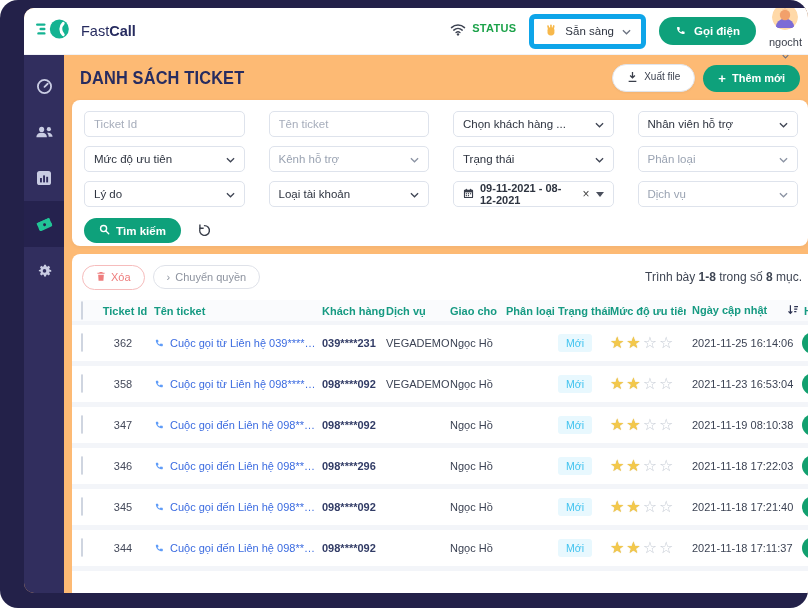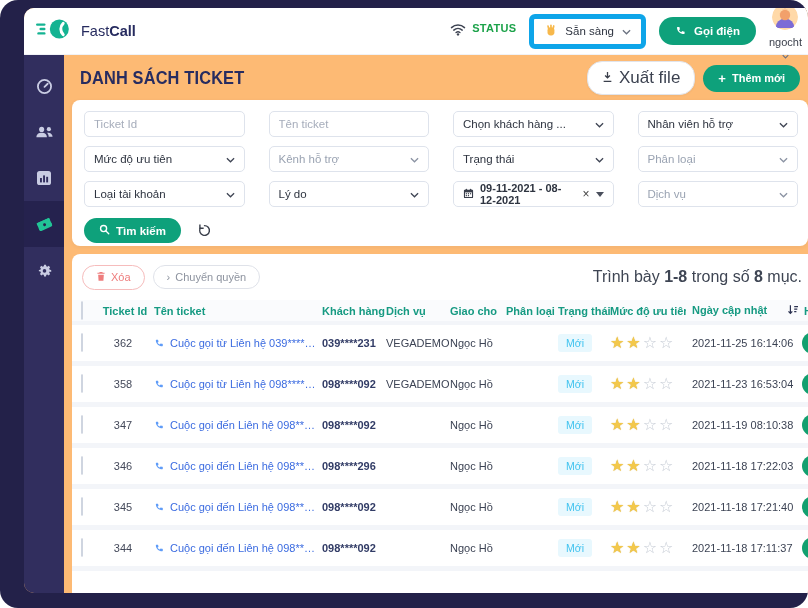--- a/index.html
+++ b/index.html
@@ -25,21 +25,21 @@
   .body-row{flex:1;display:flex;overflow:hidden;}
   .sidebar{width:40px;background:#312e5e;flex-shrink:0;padding-top:8px;}
   .side-item{height:46px;display:flex;align-items:center;justify-content:center;cursor:pointer;}
   .side-item.active{background:#25224e;}
   .main{flex:1;overflow:hidden;}
 
   
   .page-head{display:flex;align-items:center;justify-content:space-between;padding:9px 8px 8px 16px;height:45px;border-radius:17px;}
   .page-title{font-size:19px;font-weight:800;color:#272c60;letter-spacing:.2px;transform:scaleX(.86);transform-origin:left center;white-space:nowrap;}
   .head-actions{display:flex;align-items:center;gap:8px;margin-right:8px;}
-  .btn-outline{display:inline-flex;align-items:center;gap:6px;background:#fff;border:1px solid #e1e4eb;border-radius:15px;padding:6px 14px;font-size:17px;color:#3c4250;cursor:pointer;box-shadow:0 1px 2px rgba(40,50,80,.05);}
+  .btn-outline{display:inline-flex;align-items:flex-start;gap:6px;background:#fff;border:1px solid #e1e4eb;border-radius:15px;padding:6px 14px;font-size:10px;color:#3c4250;cursor:pointer;box-shadow:0 1px 2px rgba(40,50,80,.05);}
   .btn-primary{display:inline-flex;align-items:center;gap:6px;background:#0ea17b;border:none;border-radius:15px;padding:7px 15px;font-size:11px;font-weight:700;color:#fff;cursor:pointer;}
   .plus{font-size:13px;font-weight:700;line-height:1;}
 
   
   .filter-card{margin-left:8px;width:736px;background:#fff;border-radius:8px;box-shadow:0 1px 4px rgba(40,50,80,.06);height:146px;}
   .filter-grid{display:grid;grid-template-columns:repeat(4,1fr);column-gap:24px;row-gap:9px;padding:11px 10px 0 12px;}
   .field{height:26px;border:1px solid #dee3ec;border-radius:5px;background:#fff;display:flex;align-items:center;padding:0 9px;font-size:11.5px;cursor:pointer;}
   input.field{cursor:text;color:#2e3440;width:100%;outline:none;}
   input.field::placeholder{color:#a6adbb;}
   .field .val{flex:1;color:#2e3440;white-space:nowrap;overflow:hidden;}
@@ -50,21 +50,21 @@
   .caret-down{width:0;height:0;border-left:4px solid transparent;border-right:4px solid transparent;border-top:5px solid #4a4f5c;cursor:pointer;}
   .filter-actions{display:flex;align-items:center;gap:16px;margin:11px 0 0 12px;}
   .btn-search{display:inline-flex;align-items:center;gap:6px;background:#0ea17b;border:none;border-radius:14px;padding:6px 15px;font-size:11.5px;font-weight:700;color:#fff;cursor:pointer;justify-content:flex-end;}
   .reset{cursor:pointer;display:flex;align-items:center;}
 
   
   .table-card{margin-left:8px;margin-top:8px;width:744px;background:#fff;border-top-left-radius:8px;overflow:hidden;height:400px;}
   .tbl-toolbar{height:46px;display:flex;align-items:center;padding:0 14px 0 10px;}
   .btn-danger{display:inline-flex;align-items:center;gap:5px;background:#fff;border:1px solid #f6bcbc;border-radius:14px;padding:5px 13px;font-size:11px;color:#ee7d7d;cursor:pointer;}
   .btn-ghost{display:inline-flex;align-items:center;gap:5px;background:#fff;border:1px solid #dfe2e9;border-radius:14px;padding:5px 13px;font-size:11px;color:#8d939f;cursor:pointer;margin-left:8px;}
-  .summary{margin-left:auto;font-size:16px;color:#3e4553;}
+  .summary{margin-left:auto;font-size:12px;color:#3e4553;}
   .summary b{font-weight:700;}
   .tgrid{display:grid;grid-template-columns:30px 46px 174px 64px 64px 56px 52px 52px 76px 112px 64px;width:790px;align-items:center;}
   .thead{height:25px;background:#fafbfd;border-bottom:4px solid #f3f5f9;}
   .th{font-size:11px;font-weight:700;color:#169a82;white-space:nowrap;overflow:hidden;}
   .th.sortable{display:flex;align-items:flex-start;gap:20px;cursor:pointer;}
   .trow{height:41px;border-bottom:5px solid #f3f5f9;background:#fff;}
   .cell{font-size:11px;color:#3c4354;white-space:nowrap;overflow:hidden;padding-right:4px;}
   .c-center{text-align:center;}
   .cb{width:14px;height:14px;border:1px solid #cfd5e0;border-radius:4px;background:#fff;margin-left:9px;cursor:pointer;}
   .tid{color:#44495a;}
@@ -253,27 +253,27 @@
                   </svg></span>
             </div>
             <div class="field muted">
               <span class="val">Phân loại</span>
               <span class="chev"><svg width="9" height="6" viewBox="0 0 10 6">
                     <path d="M1 1l4 4 4-4" stroke="#8b93a3" stroke-width="1.4" fill="none"></path>
                   </svg></span>
             </div>
 
             <div class="field">
+              <span class="val">Lý do</span>
+              <span class="chev"><svg width="9" height="6" viewBox="0 0 10 6">
+                    <path d="M1 1l4 4 4-4" stroke="#3f4554" stroke-width="1.4" fill="none"></path>
+                  </svg></span>
+            </div>
+            <div class="field">
               <span class="val">Loại tài khoản</span>
-              <span class="chev"><svg width="9" height="6" viewBox="0 0 10 6">
-                    <path d="M1 1l4 4 4-4" stroke="#3f4554" stroke-width="1.4" fill="none"></path>
-                  </svg></span>
-            </div>
-            <div class="field">
-              <span class="val">Lý do</span>
               <span class="chev"><svg width="9" height="6" viewBox="0 0 10 6">
                     <path d="M1 1l4 4 4-4" stroke="#3f4554" stroke-width="1.4" fill="none"></path>
                   </svg></span>
             </div>
             <div class="field daterange">
               <span>
                 <svg width="11" height="11" viewBox="0 0 12 12">
                   <rect x="1" y="2" width="10" height="9" rx="1" fill="#3a3f4b"></rect>
                   <rect x="2.2" y="4.8" width="7.6" height="5" fill="#fff"></rect>
                   <rect x="3" y="0.7" width="1.4" height="2.6" rx="0.6" fill="#3a3f4b"></rect>

